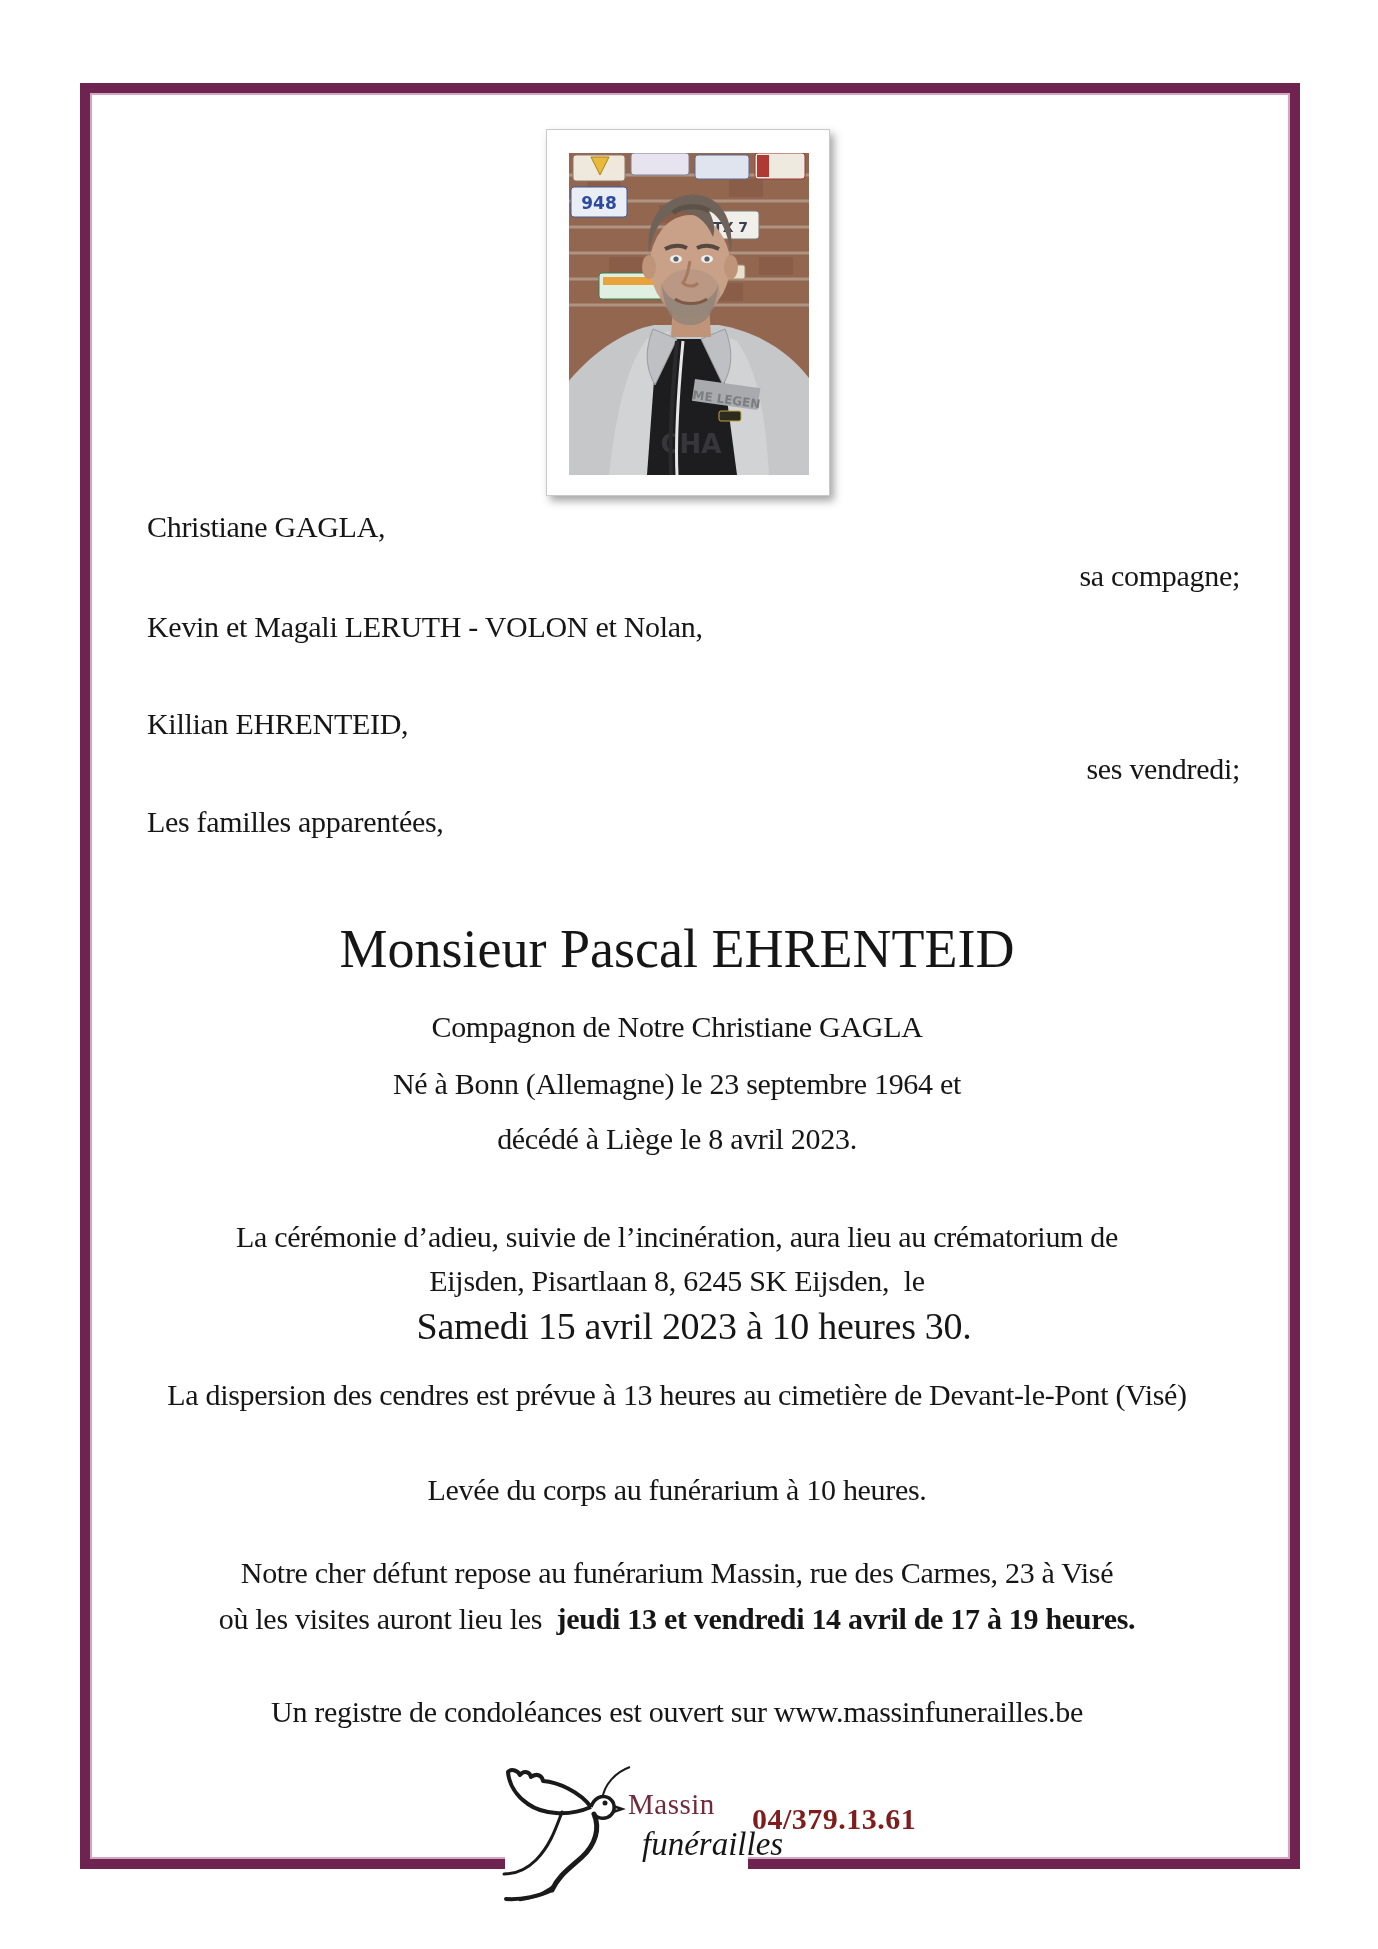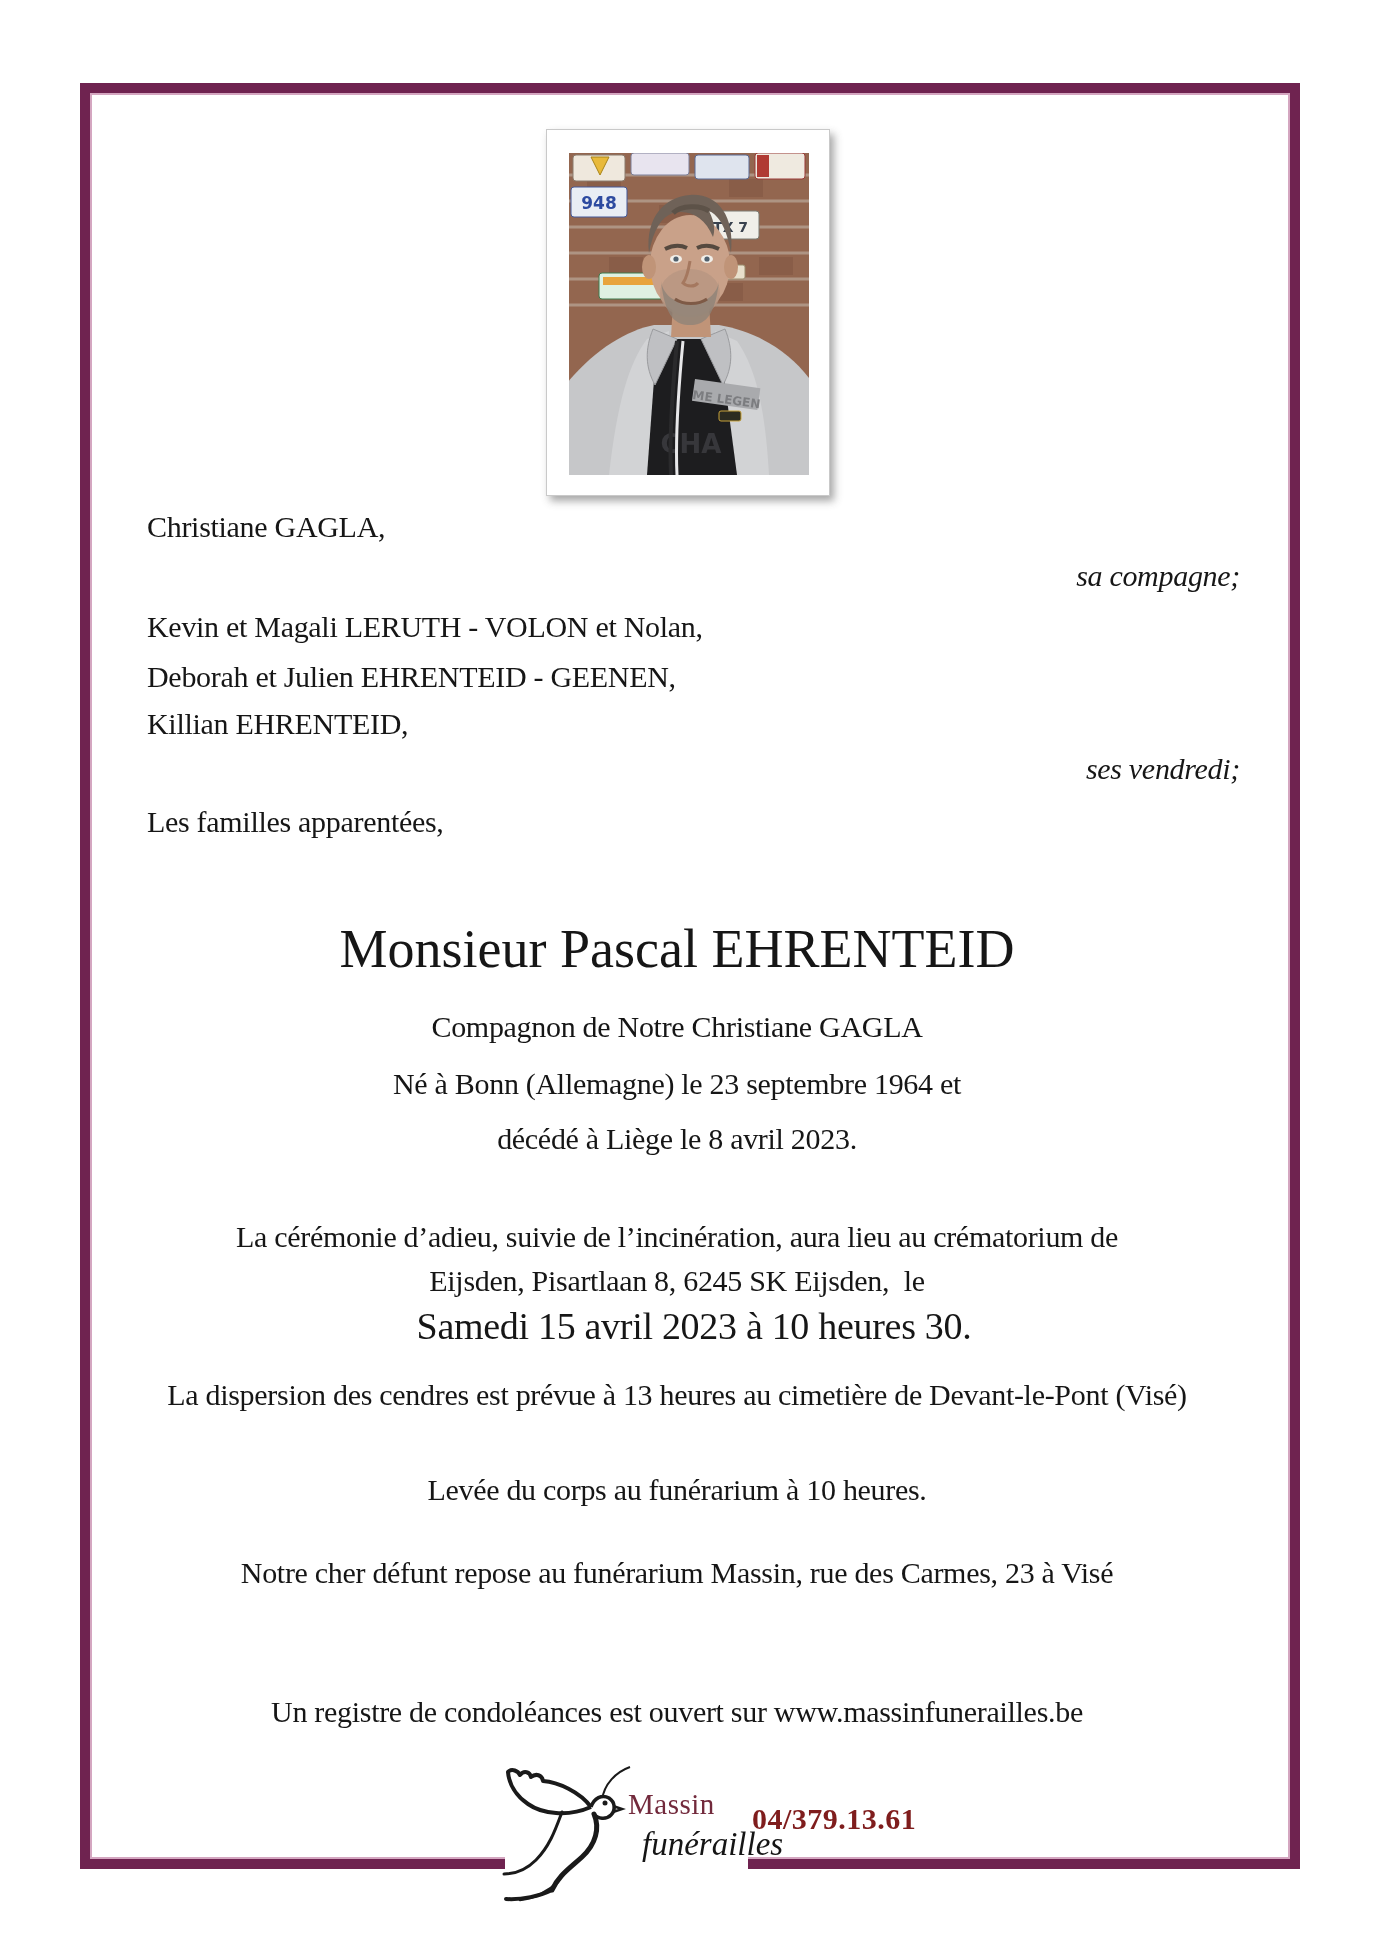--- a/index.html
+++ b/index.html
@@ -7,21 +7,21 @@
         font-family:"Liberation Serif", serif;color:#161616;}
   .frame{position:absolute;left:80px;top:83px;width:1220px;height:1786px;
          border:10px solid #6f2350;box-sizing:border-box;
          box-shadow:inset 0 0 0 2px #d4a6c0;z-index:1;}
   .photo{position:absolute;left:546px;top:129px;width:284px;height:367px;background:#ffffff;
          border:1px solid #c9c9c9;box-sizing:border-box;
          box-shadow:4px 5px 8px rgba(60,60,60,.45);z-index:3;}
   .photo-inner{position:absolute;left:22px;top:23px;width:240px;height:322px;overflow:hidden;background:#8a6a58;}
   .line{position:absolute;font-size:30px;letter-spacing:-0.3px;white-space:nowrap;z-index:4;line-height:1.15;}
   .left{left:147px;}
-  .rightal{right:138px;text-align:left;font-style:italic;}
+  .rightal{right:138px;text-align:left;}
   .center{left:77px;width:1200px;text-align:center;}
   .title{font-size:54px;letter-spacing:0;}
   .bigdate{font-size:38px;padding-left:17px;}
   .bold{font-weight:bold;}
   .logo-patch{position:absolute;left:505px;top:1732px;width:243px;height:175px;background:#ffffff;z-index:2;}
   .dove{position:absolute;left:498px;top:1762px;z-index:5;}
   .brand{position:absolute;left:628px;top:1788px;font-size:29px;color:#722a3c;z-index:5;letter-spacing:.5px;}
   .brand2{position:absolute;left:642px;top:1826px;font-size:33px;font-style:italic;color:#151515;z-index:5;}
   .phone{position:absolute;left:752px;top:1802px;font-size:30px;font-weight:bold;color:#7f1d1d;z-index:5;letter-spacing:.5px;}
 </style>
@@ -113,38 +113,38 @@
           <path d="M121,108 C119,120 117,126 114,130 C118,134 126,134 129,130" stroke="#a5785f" stroke-width="3" fill="none"></path>
           <path d="M106,146 C114,152 130,152 138,146" stroke="#7e5a46" stroke-width="3" fill="none"></path>
         </g>
       </svg>
     </div>
   </div>
 
   <div class="line left" style="top:510px">Christiane GAGLA,</div>
   <div class="line rightal" style="top:559px">sa compagne;</div>
   <div class="line left" style="top:610px">Kevin et Magali LERUTH - VOLON et Nolan,</div>
-  <div class="line left" style="top:660px">Deborah et Julien EHRENTEID - GEENEN,</div>
   <div class="line left" style="top:707px">Killian EHRENTEID,</div>
   <div class="line rightal" style="top:752px">ses vendredi;</div>
   <div class="line left" style="top:805px">Les familles apparentées,</div>
 
   <div class="line center title" style="top:918px">Monsieur Pascal EHRENTEID</div>
   <div class="line center" style="top:1010px">Compagnon de Notre Christiane GAGLA</div>
   <div class="line center" style="top:1067px">Né à Bonn (Allemagne) le 23 septembre 1964 et</div>
   <div class="line center" style="top:1122px">décédé à Liège le 8 avril 2023.</div>
 
   <div class="line center" style="top:1220px">La cérémonie d’adieu, suivie de l’incinération, aura lieu au crématorium de</div>
   <div class="line center" style="top:1264px">Eijsden, Pisartlaan 8, 6245 SK Eijsden,&nbsp; le</div>
   <div class="line center bigdate" style="top:1305px">Samedi 15 avril 2023 à 10 heures 30.</div>
   <div class="line center" style="top:1378px">La dispersion des cendres est prévue à 13 heures au cimetière de Devant-le-Pont (Visé)</div>
 
   <div class="line center" style="top:1473px">Levée du corps au funérarium à 10 heures.</div>
 
   <div class="line center" style="top:1556px">Notre cher défunt repose au funérarium Massin, rue des Carmes, 23 à Visé</div>
+  <div class="line center" style="top:1602px"><span>où les visites auront lieu les&nbsp; </span><span class="bold">jeudi 13 et vendredi 14 avril de 17 à 19 heures.</span></div>
 
   <div class="line center" style="top:1695px">Un registre de condoléances est ouvert sur www.massinfunerailles.be</div>
 
   <div class="logo-patch"></div>
   <div class="dove">
     <svg width="140" height="140" viewBox="0 0 140 140" xmlns="http://www.w3.org/2000/svg" fill="none">
 
       <path d="M104,38 C106,22 118,10 132,5" stroke="#1a1a1a" stroke-width="2"></path>
 
       <path d="M10,10 C14,6 20,9 22,13 C26,8 32,10 33,15 C38,11 44,13 45,19 C60,20 82,30 93,45 C70,55 44,52 30,42 C18,34 11,22 10,10 Z" fill="#ffffff" stroke="#1a1a1a" stroke-width="4" stroke-linejoin="round"></path>

